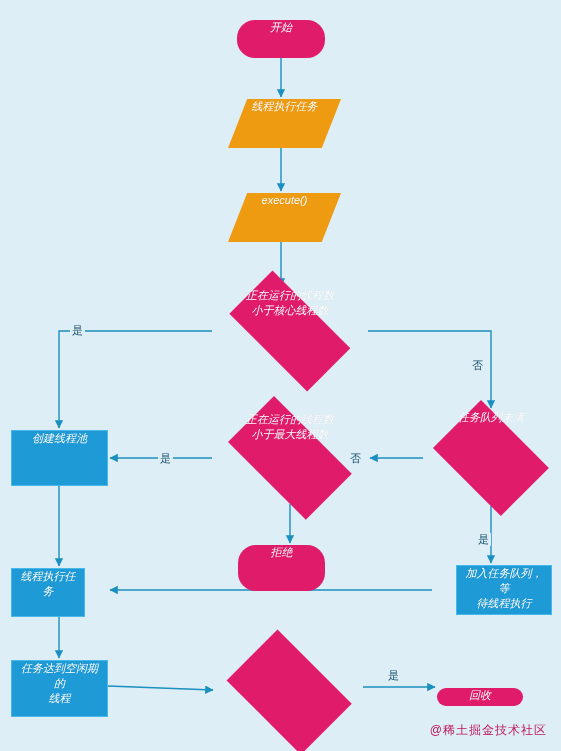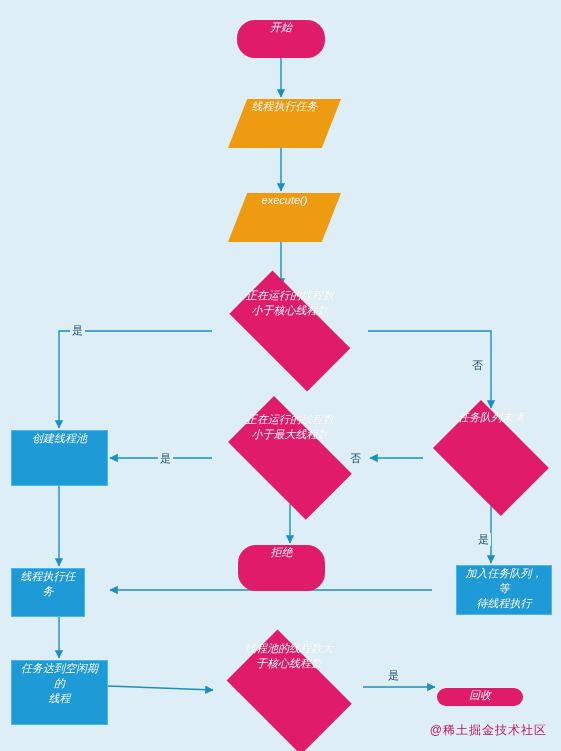--- a/index.html
+++ b/index.html
@@ -164,28 +164,26 @@
       <div class="node node-terminator" style="left: 238px; top: 545px; width: 87px; height: 46px;">
         <span class="node-label">拒绝</span>
       </div>
       <div class="node node-process" style="left: 432px; top: 565px; width: 96px; height: 50px; margin-left: 24px;">
         <span class="node-label">加入任务队列，等
 待线程执行</span>
       </div>
       <div class="node node-process" style="left: 11px; top: 568px; width: 74px; height: 49px;">
         <span class="node-label">线程执行任务</span>
       </div>
-      <div class="node node-process" style="left: 11px; top: 660px; width: 97px; height: 65px;">
+      <div class="node node-process" style="left: 11px; top: 660px; width: 97px; height: 57px;">
         <span class="node-label">任务达到空闲期的
 线程</span>
       </div>
       <div class="node node-decision" style="left: 215px; top: 641px; width: 148px; height: 102px;">
         <div class="dia-shape"></div>
-        <span class="node-label">线程池的线程数大
-于核心线程数</span>
       </div>
       <div class="node node-terminator" style="left: 437px; top: 688px; width: 86px; height: 18px;">
         <span class="node-label">回收</span>
       </div>
     </div>
 
   <div id="edge-labels-layer">
       <div class="edge-label" style="left: 70px; top: 324px;">是</div>
       <div class="edge-label" style="left: 470px; top: 359px;">否</div>
       <div class="edge-label" style="left: 158px; top: 452px;">是</div>

